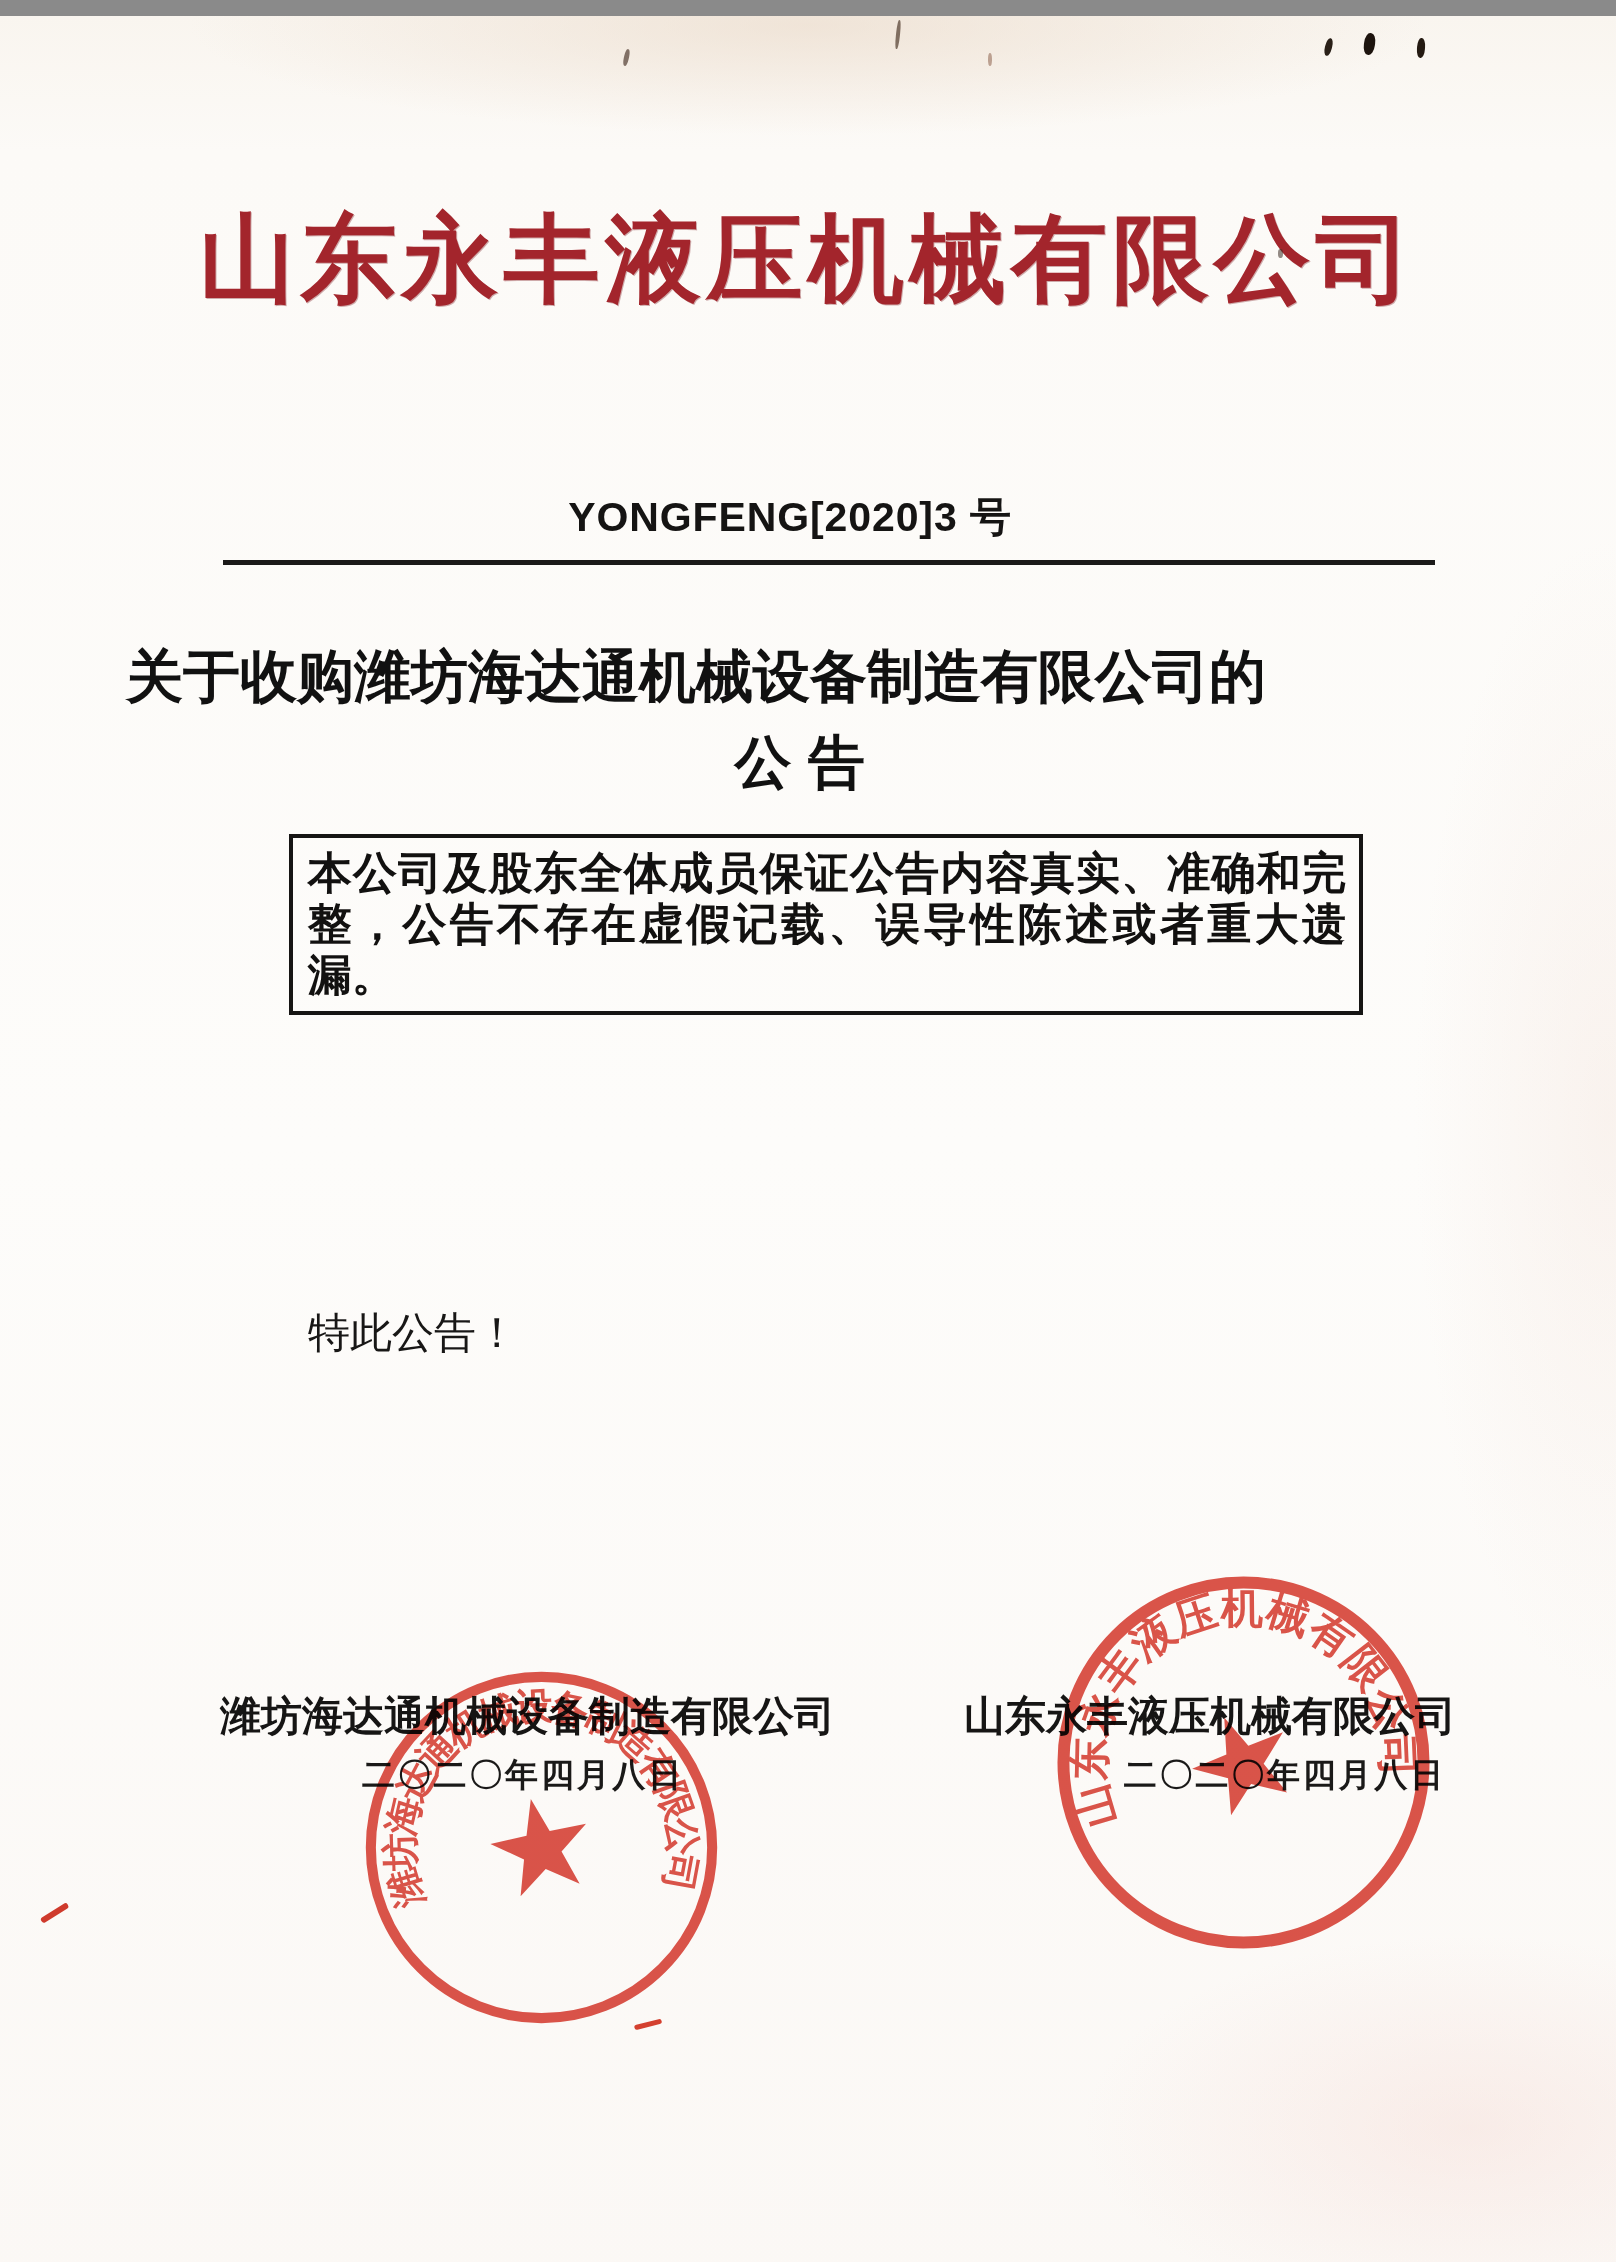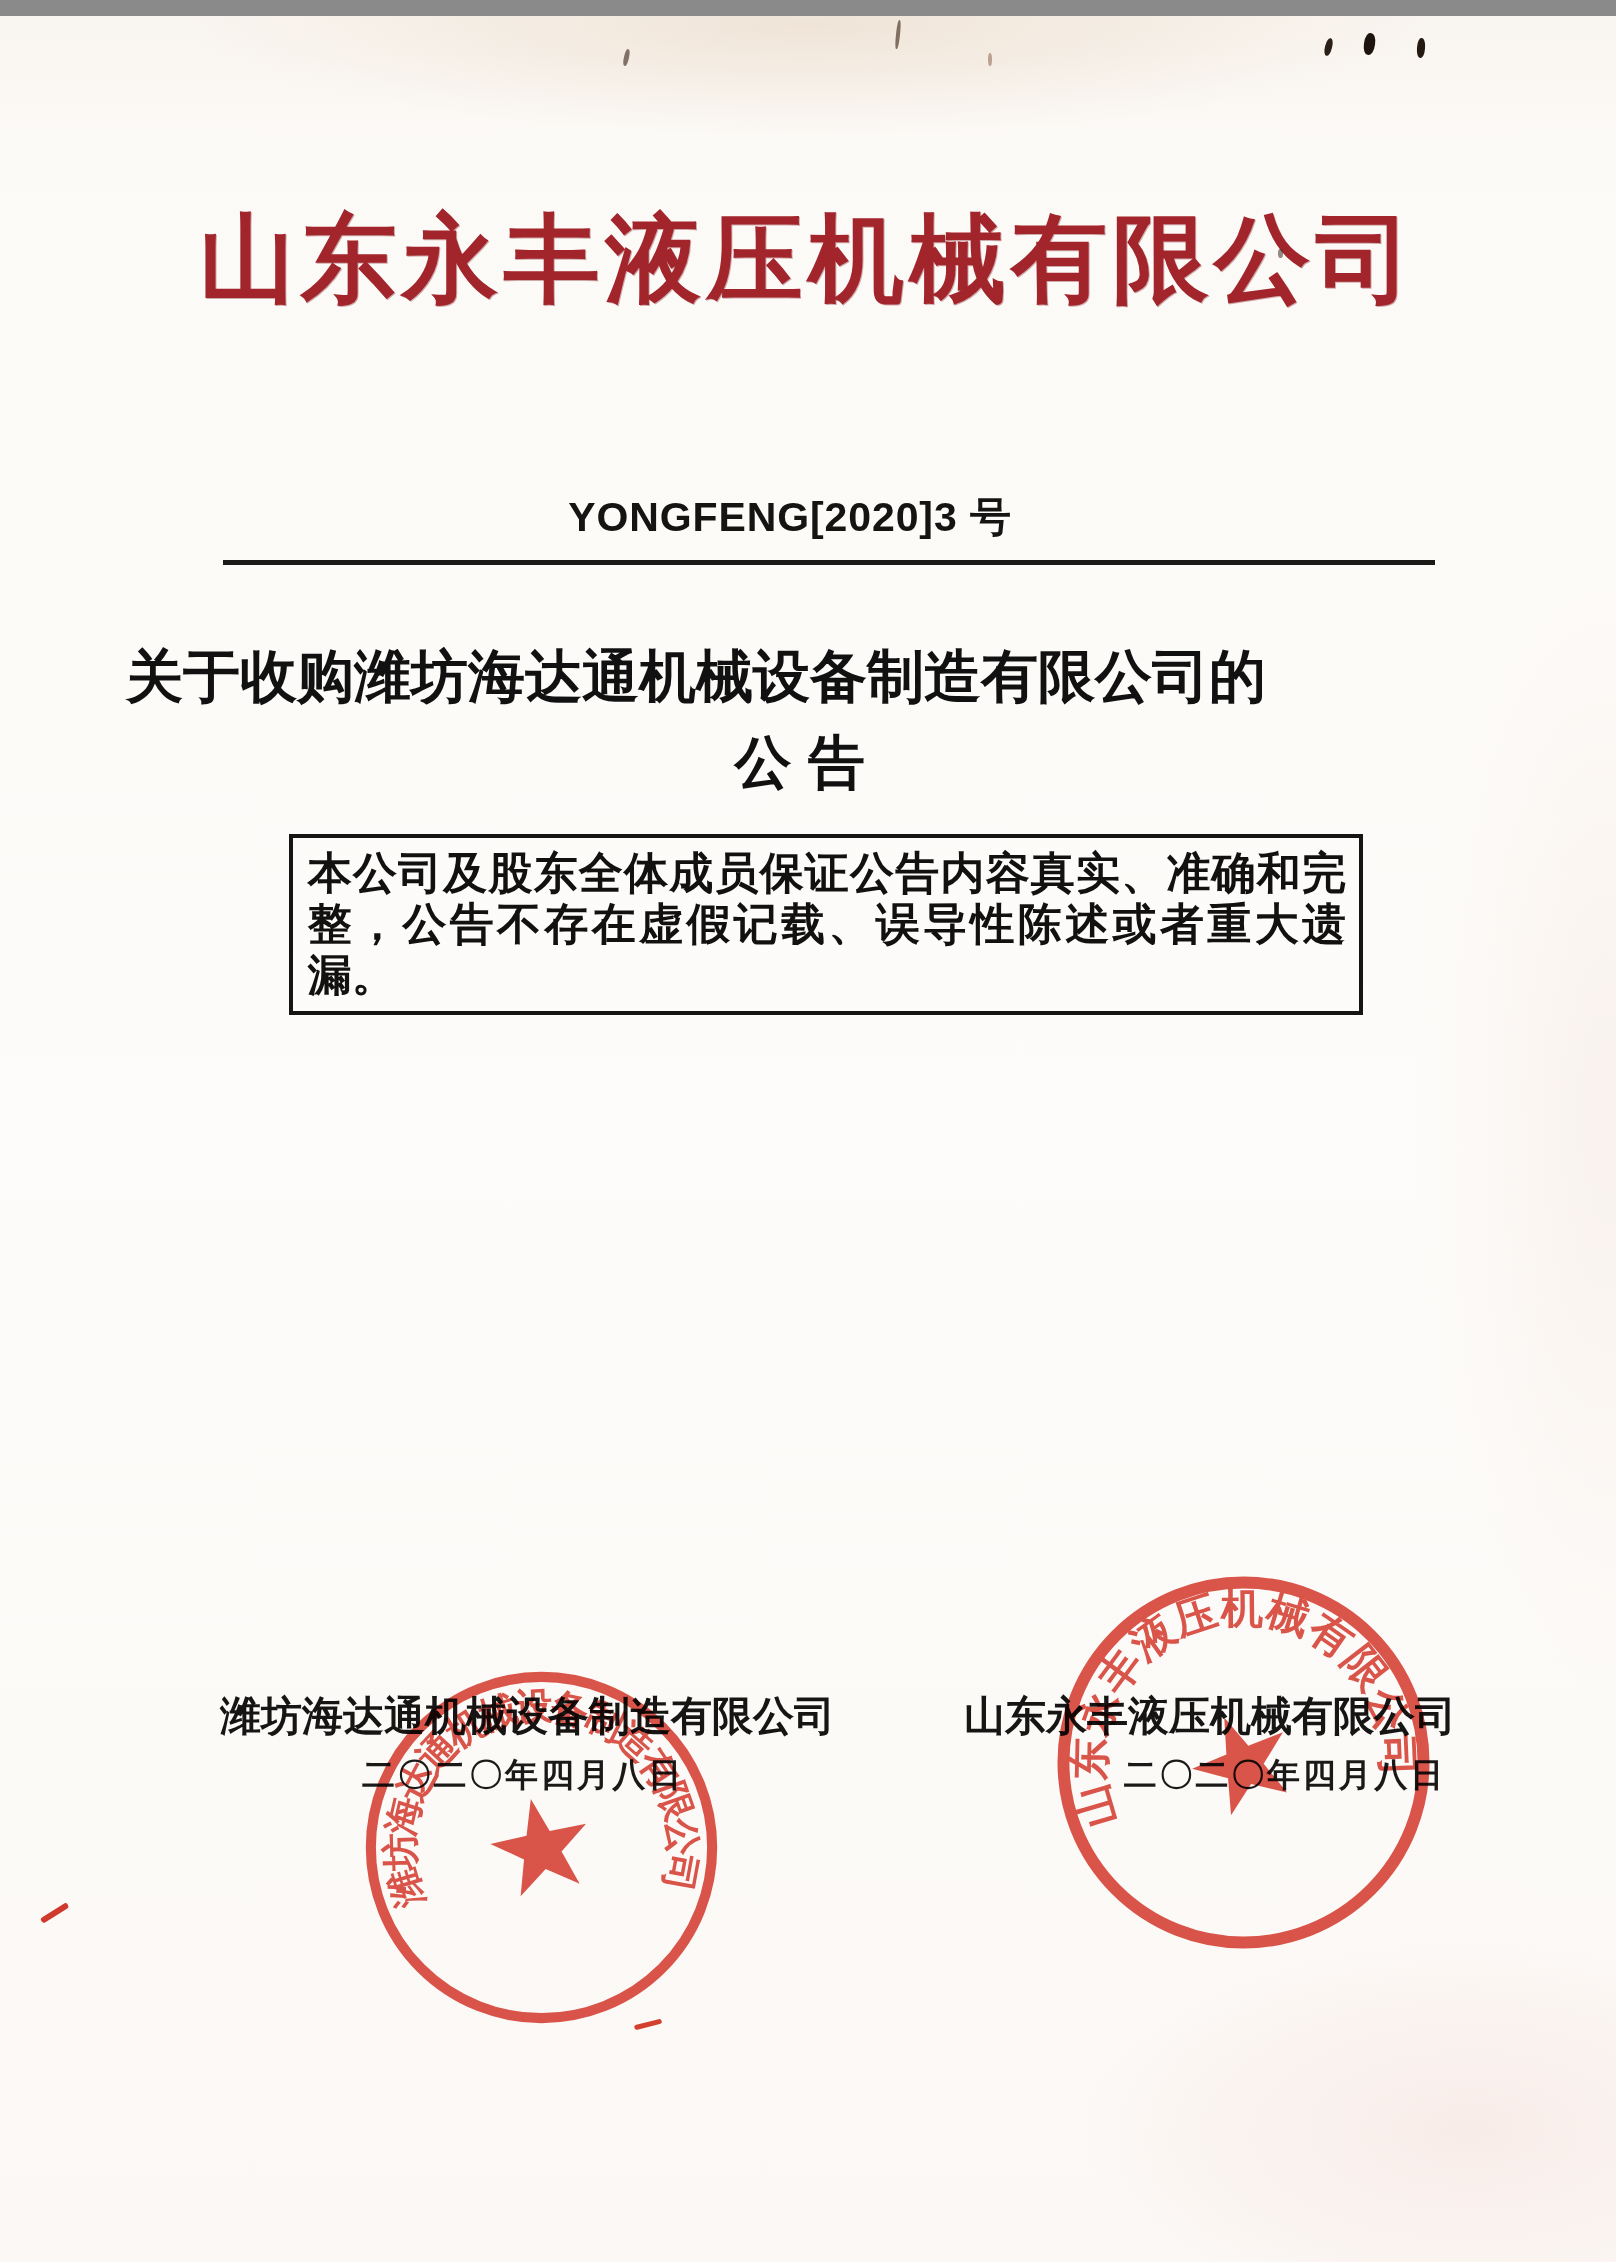--- a/index.html
+++ b/index.html
@@ -139,20 +139,21 @@
   <div class="abs doc-number">YONGFENG[2020]3 号</div>
 
   <div class="abs rule"></div>
 
   <div class="abs heading-l1">关于收购潍坊海达通机械设备制造有限公司的</div>
   <div class="abs heading-l2">公告</div>
 
   <div class="abs statement-box">本公司及股东全体成员保证公告内容真实、准确和完整，公告不存在虚假记载、误导性陈述或者重大遗漏。</div>
 
 
+  <div class="abs closing">特此公告！</div>
 
   <div class="abs sig-left">
     <div class="sig-company">潍坊海达通机械设备制造有限公司</div>
     <div class="sig-date">二〇二〇年四月八日</div>
   </div>
 
   <div class="abs sig-right">
     <div class="sig-company">山东永丰液压机械有限公司</div>
     <div class="sig-date">二〇二〇年四月八日</div>
   </div>

